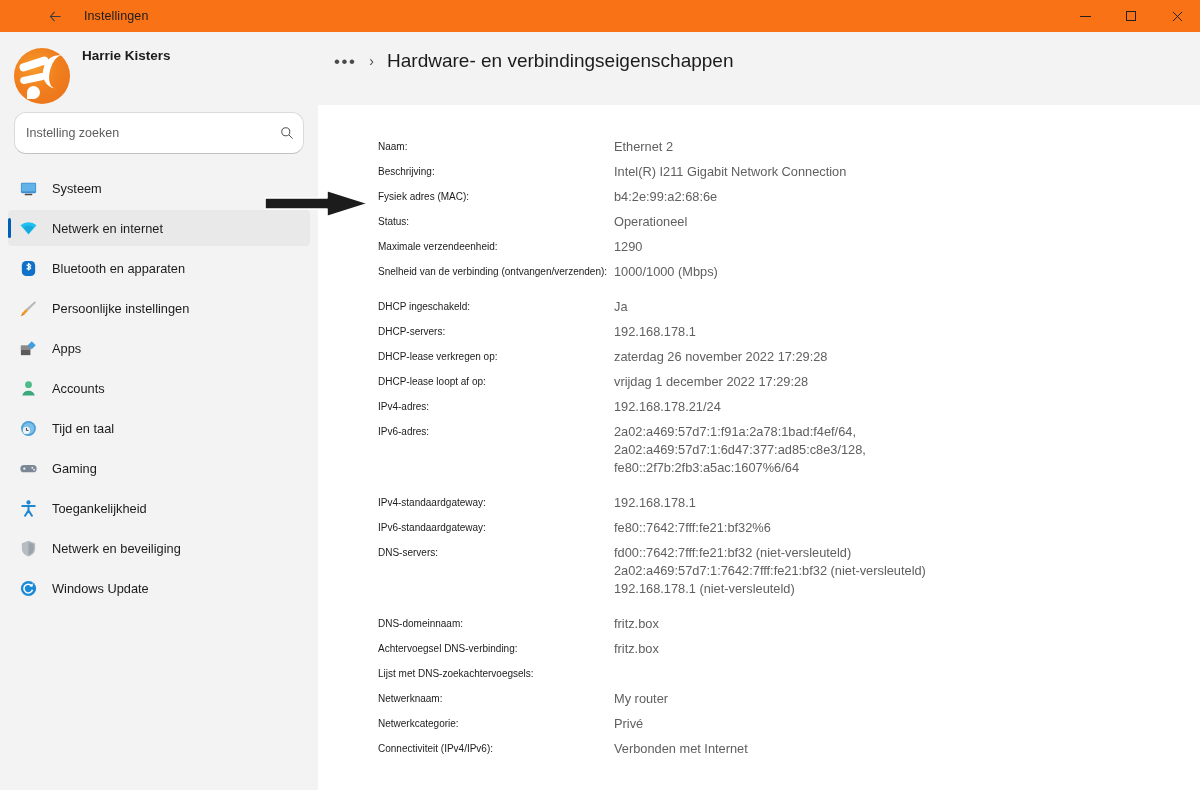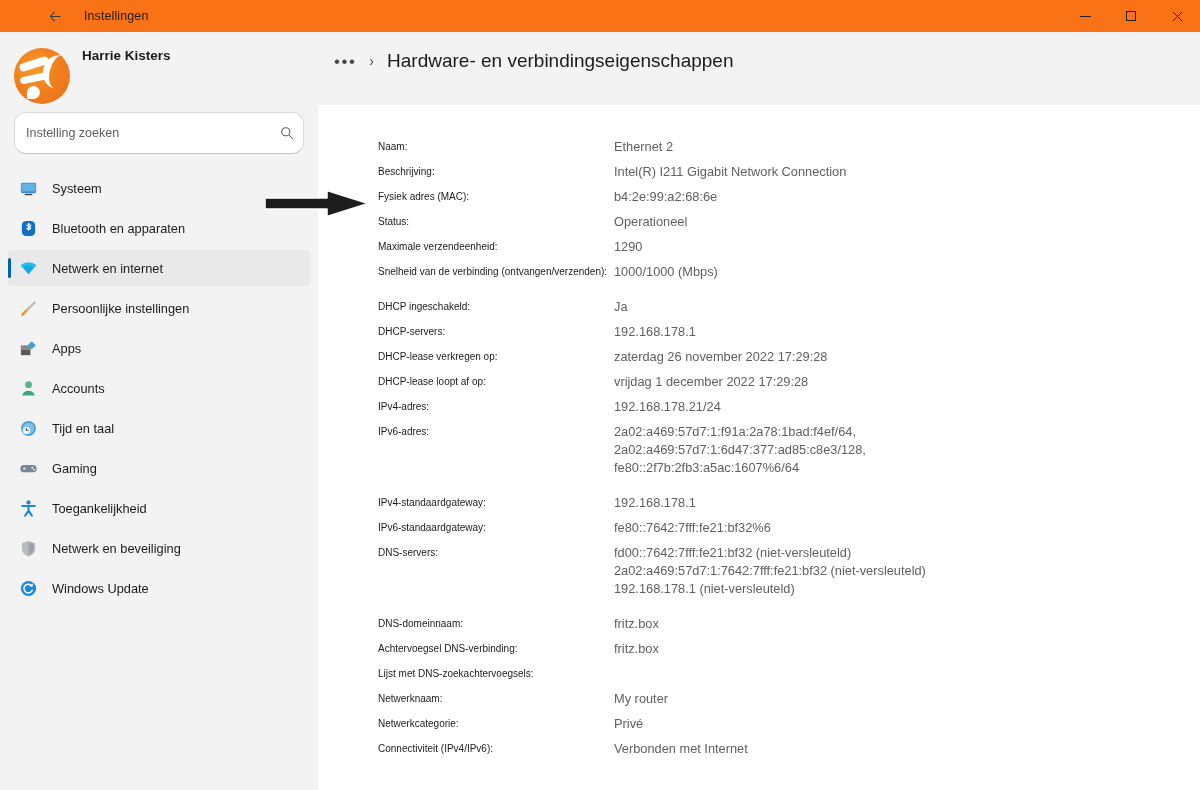--- a/index.html
+++ b/index.html
@@ -178,38 +178,38 @@
         <span class="nav-icon">
           <svg width="19" height="19" viewBox="0 0 20 20">
             <rect x="2" y="4" width="16" height="11" rx="1.2" fill="#3f8fd2"></rect>
             <rect x="2.8" y="4.8" width="14.4" height="8.2" fill="#63b3e8"></rect>
             <rect x="6" y="15.6" width="8" height="1.5" rx=".6" fill="#4a4a4a"></rect>
           </svg>
         </span>
         <span class="nav-label">Systeem</span>
       </div>
 
+      <div class="navitem selected">
+        <span class="nav-icon">
+          <svg width="19" height="19" viewBox="0 0 20 20">
+            <path d="M1.6 6.6 A13 13 0 0 1 18.4 6.6 L10 16.4 Z" fill="#1ec0f0"></path>
+            <path d="M4.6 8.8 A9 9 0 0 1 15.4 8.8 L10 15.2 Z" fill="#19a7dc"></path>
+          </svg>
+        </span>
+        <span class="nav-label">Netwerk en internet</span>
+      </div>
+
       <div class="navitem">
         <span class="nav-icon">
           <svg width="19" height="19" viewBox="0 0 20 20">
             <rect x="3" y="2" width="14" height="16" rx="4.6" fill="#1071c8"></rect>
             <path d="M8 6 L12.4 9.6 L10 11.6 L10 4.6 L12.4 7 L8 10.8" fill="none" stroke="#fff" stroke-width="1.2" stroke-linejoin="round"></path>
           </svg>
         </span>
         <span class="nav-label">Bluetooth en apparaten</span>
-      </div>
-
-      <div class="navitem selected">
-        <span class="nav-icon">
-          <svg width="19" height="19" viewBox="0 0 20 20">
-            <path d="M1.6 6.6 A13 13 0 0 1 18.4 6.6 L10 16.4 Z" fill="#1ec0f0"></path>
-            <path d="M4.6 8.8 A9 9 0 0 1 15.4 8.8 L10 15.2 Z" fill="#19a7dc"></path>
-          </svg>
-        </span>
-        <span class="nav-label">Netwerk en internet</span>
       </div>
 
       <div class="navitem">
         <span class="nav-icon">
           <svg width="19" height="19" viewBox="0 0 20 20">
             <path d="M16.6 2.4 L18 3.8 L9.4 12.4 L7.4 10.4 Z" fill="#b8b8b8"></path>
             <path d="M7.4 10.4 L9.4 12.4 L5.6 16.6 L3.6 14.6 Z" fill="#f09a2a"></path>
             <path d="M3.6 14.6 L5.6 16.6 L2 18.2 Z" fill="#e07a17"></path>
           </svg>
         </span>

